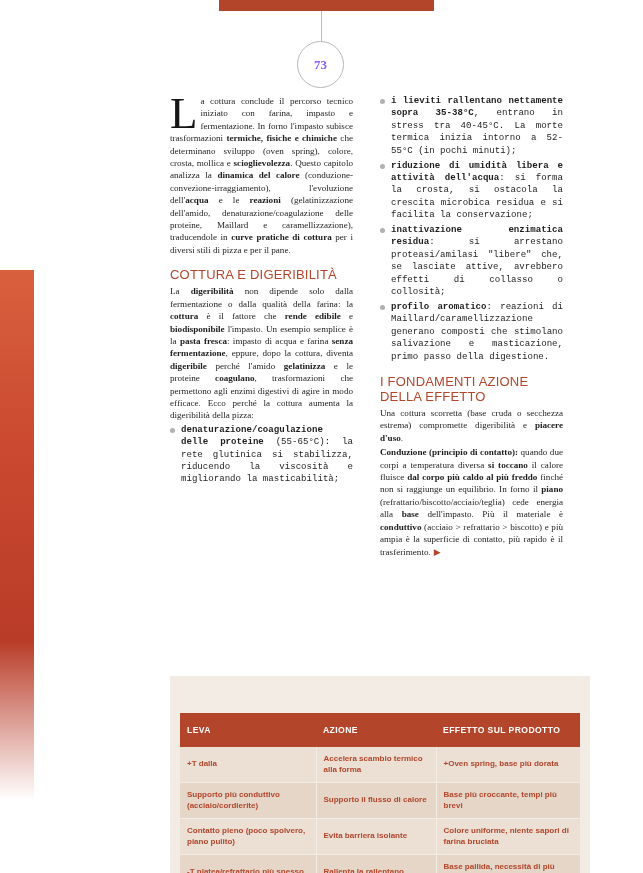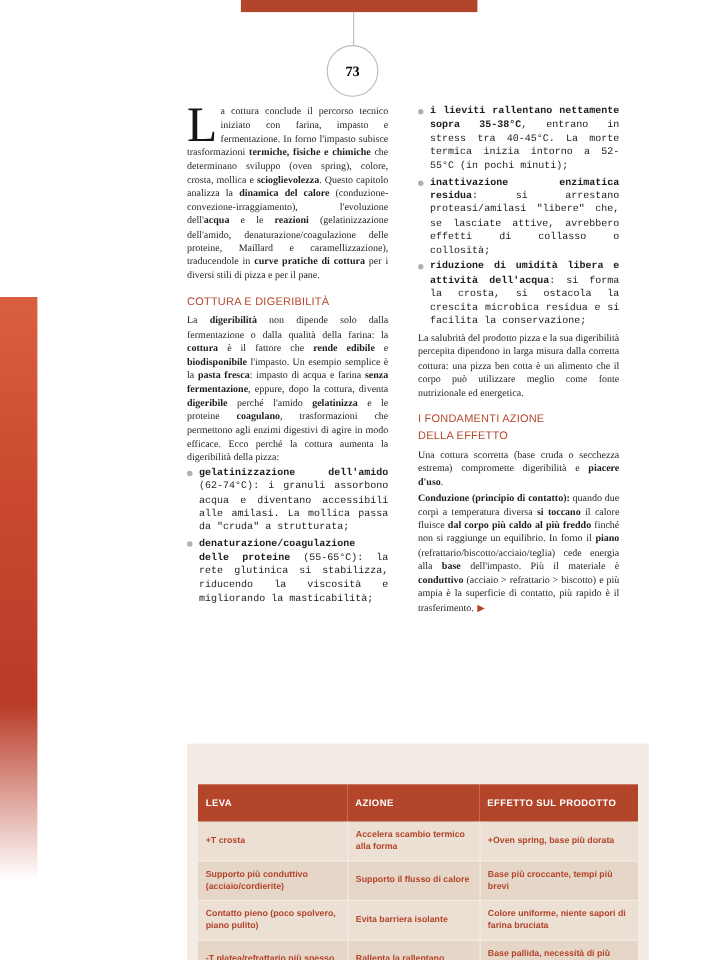--- a/index.html
+++ b/index.html
@@ -53,21 +53,21 @@
     height: 45px;
     border-radius: 50%;
     border: 1px solid #b9b9b9;
     background: #ffffff;
     display: flex;
     align-items: center;
     justify-content: center;
     font-family: "Liberation Serif", serif;
     font-size: 13px;
     font-weight: bold;
-    color: #000000;
+    color: #8b5cf6;
   }
 
   
   .col {
     position: absolute;
     width: 183px;
     text-align: justify;
     font-size: 9.1px;
     line-height: 12.4px;
     color: #1d1d1d;
@@ -87,21 +87,21 @@
     font-size: 45px;
     line-height: 34px;
     font-weight: normal;
     padding: 1px 3px 0 0;
     color: #151515;
   }
   b, strong { font-weight: bold; }
 
   h2.section {
     font-family: "Liberation Sans", sans-serif;
-    font-size: 10px;
+    font-size: 13px;
     line-height: 15px;
     font-weight: normal;
     color: #b3452b;
     letter-spacing: 0.2px;
     margin: 11px 0 3px 0;
     text-align: left;
   }
   h2.section.two-line { margin-bottom: 3px; }
 
   ul.bullets {
@@ -190,33 +190,32 @@
   <div class="page-number-circle">73</div>
 
   <div class="col col-left">
     <p class="para dropcap-para"><span class="dropcap">L</span><span>a cottura conclude il percorso tecnico iniziato con farina, impasto e fermentazione. In forno l'impasto subisce trasformazioni <b>termiche, fisiche e chimiche</b> che determinano sviluppo (oven spring), colore, crosta, mollica e <b>scioglievolezza</b>. Questo capitolo analizza la <b>dinamica del calore</b> (conduzione-convezione-irraggiamento), l'evoluzione dell'<b>acqua</b> e le <b>reazioni</b> (gelatinizzazione dell'amido, denaturazione/coagulazione delle proteine, Maillard e caramellizzazione), traducendole in <b>curve pratiche di cottura</b> per i diversi stili di pizza e per il pane.</span></p>
 
     <h2 class="section">COTTURA E DIGERIBILITÀ</h2>
 
     <p class="para">La <b>digeribilità</b> non dipende solo dalla fermentazione o dalla qualità della farina: la <b>cottura</b> è il fattore che <b>rende edibile</b> e <b>biodisponibile</b> l'impasto. Un esempio semplice è la <b>pasta fresca</b>: impasto di acqua e farina <b>senza fermentazione</b>, eppure, dopo la cottura, diventa <b>digeribile</b> perché l'amido <b>gelatinizza</b> e le proteine <b>coagulano</b>, trasformazioni che permettono agli enzimi digestivi di agire in modo efficace. Ecco perché la cottura aumenta la digeribilità della pizza:</p>
 
     <ul class="bullets">
-      <li><b>gelatinizzazione dell'amido</b> (62-74°C): i granuli assorbono acqua e diventano accessibili alle amilasi. La mollica passa da "cruda" a strutturata;</li>
       <li><b>denaturazione/coagulazione delle proteine</b> (55-65°C): la rete glutinica si stabilizza, riducendo la viscosità e migliorando la masticabilità;</li>
     </ul>
   </div>
 
   <div class="col col-right">
     <ul class="bullets">
       <li><b>i lieviti rallentano nettamente sopra 35-38°C</b>, entrano in stress tra 40-45°C. La morte termica inizia intorno a 52-55°C (in pochi minuti);</li>
+      <li><b>riduzione di umidità libera e attività dell'acqua</b>: si forma la crosta, si ostacola la crescita microbica residua e si facilita la conservazione;</li>
       <li><b>inattivazione enzimatica residua</b>: si arrestano proteasi/amilasi "libere" che, se lasciate attive, avrebbero effetti di collasso o collosità;</li>
-      <li><b>riduzione di umidità libera e attività dell'acqua</b>: si forma la crosta, si ostacola la crescita microbica residua e si facilita la conservazione;</li>
+      <li><b>profilo aromatico</b>: reazioni di Maillard/caramellizzazione generano composti che stimolano salivazione e masticazione, primo passo della digestione.</li>
     </ul>
 
-    <p class="para" style="margin-top:2px;">La salubrità del prodotto pizza e la sua digeribilità percepita dipendono in larga misura dalla corretta cottura: una pizza ben cotta è un alimento che il corpo può utilizzare meglio come fonte nutrizionale ed energetica.</p>
 
     <h2 class="section two-line">
       <span>I FONDAMENTI AZIONE</span><br>
       <span>DELLA EFFETTO</span>
     </h2>
 
     <p class="para">Una cottura scorretta (base cruda o secchezza estrema) compromette digeribilità e <b>piacere d'uso</b>.</p>
     <p class="para"><span><b>Conduzione (principio di contatto):</b> quando due corpi a temperatura diversa <b>si toccano</b> il calore fluisce <b>dal corpo più caldo al più freddo</b> finché non si raggiunge un equilibrio. In forno il <b>piano</b> (refrattario/biscotto/acciaio/teglia) cede energia alla <b>base</b> dell'impasto. Più il materiale è <b>conduttivo</b> (acciaio &gt; refrattario &gt; biscotto) e più ampia è la superficie di contatto, più rapido è il trasferimento.</span><span class="arrow-end">▶</span></p>
   </div>
 
@@ -229,21 +228,21 @@
         </colgroup>
       <thead>
         <tr>
           <th>LEVA</th>
           <th>AZIONE</th>
           <th>EFFETTO SUL PRODOTTO</th>
         </tr>
       </thead>
       <tbody>
         <tr class="r0">
-          <td>+T crosta</td>
+          <td>+T dalla</td>
           <td>Accelera scambio termico alla forma</td>
           <td>+Oven spring, base più dorata</td>
         </tr>
         <tr class="r1">
           <td>Supporto più conduttivo (acciaio/cordierite)</td>
           <td>Supporto il flusso di calore</td>
           <td>Base più croccante, tempi più brevi</td>
         </tr>
         <tr class="r2">
           <td>Contatto pieno (poco spolvero, piano pulito)</td>

